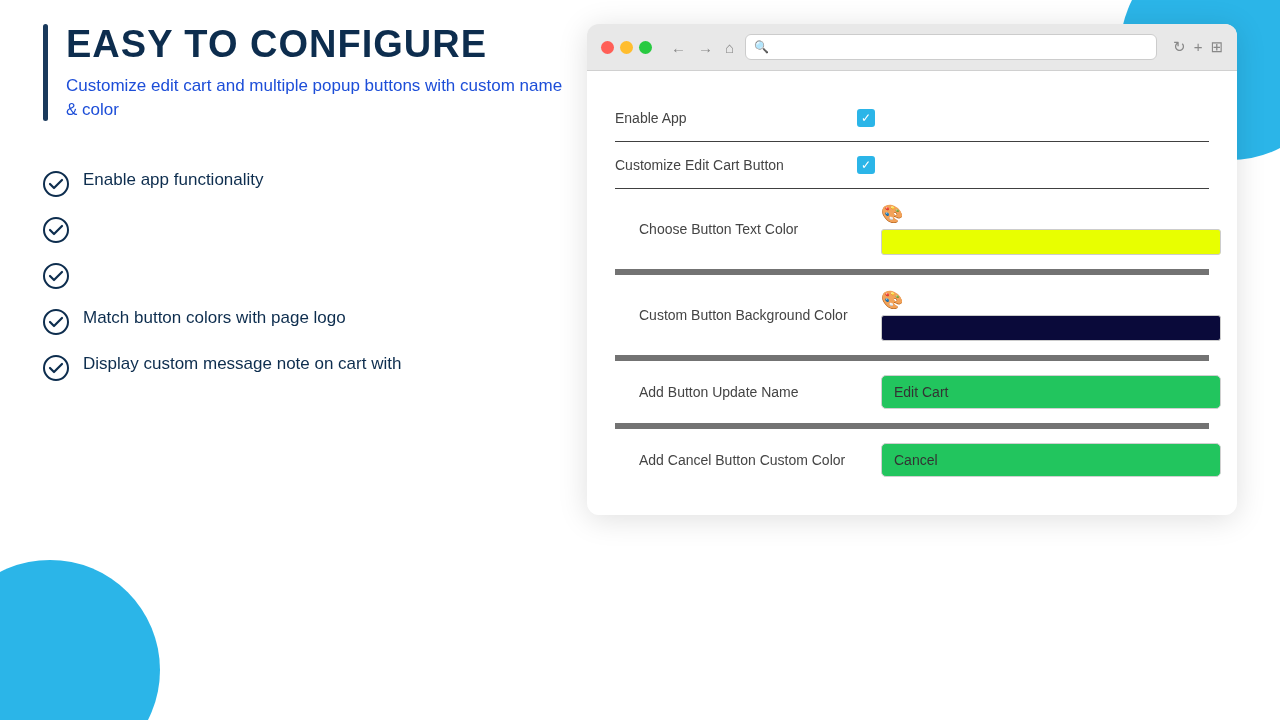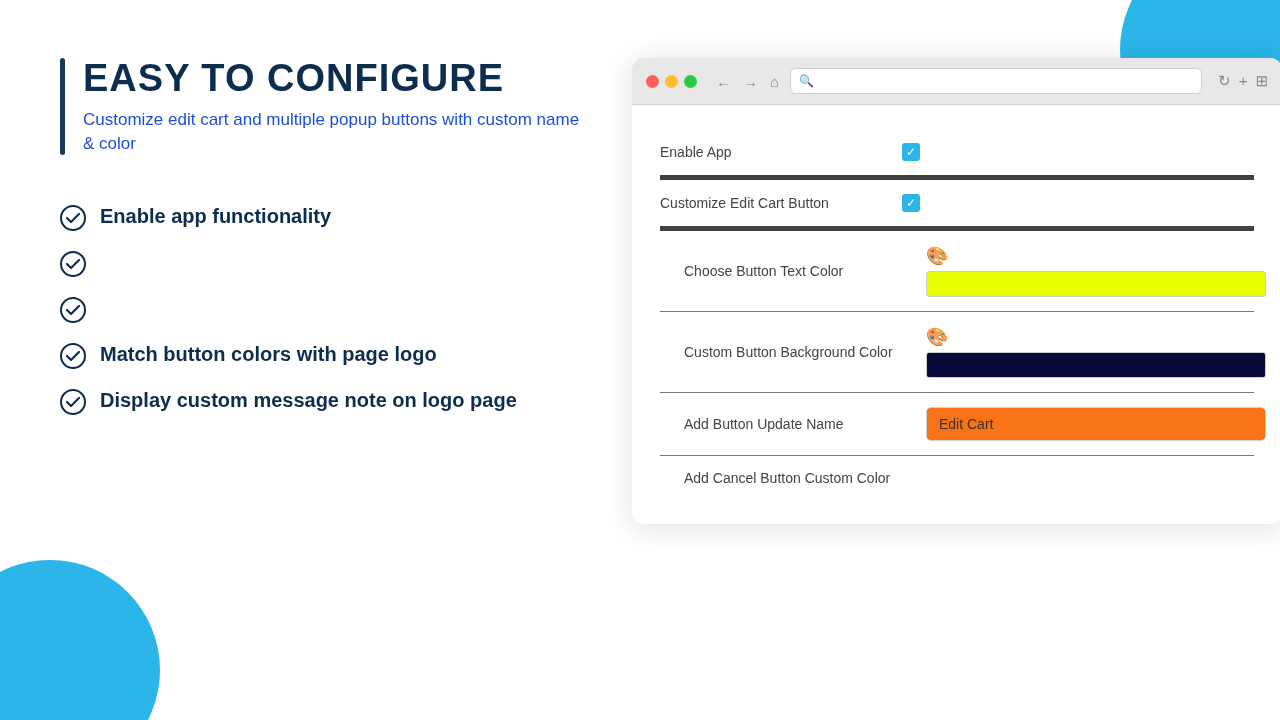--- a/index.html
+++ b/index.html
@@ -33,23 +33,24 @@
       border-radius: 50%;
       z-index: 0;
     }
 
     .content-wrapper {
       position: relative;
       z-index: 1;
       display: flex;
       width: 100%;
       height: 100%;
-      padding: 58px 60px;
+      padding: 24px 60px;
       align-items: flex-start;
-      gap: 52px;
+      gap: 24px;
+      justify-content: center;
     }
 
     
     .left-panel {
       flex: 0 0 520px;
       display: flex;
       flex-direction: column;
       gap: 0;
     }
 
@@ -105,23 +106,23 @@
       height: 26px;
       margin-top: 2px;
     }
 
     .check-icon svg {
       width: 26px;
       height: 26px;
     }
 
     .feature-text {
-      font-size: 20px;
+      font-size: 17px;
       color: #0d2d4e;
-      font-weight: 700;
+      font-weight: 400;
       line-height: 1.35;
     }
 
     
     .right-panel {
       flex: 1;
       display: flex;
       align-items: flex-start;
       justify-content: center;
     }
@@ -202,21 +203,21 @@
       padding: 24px 28px;
       display: flex;
       flex-direction: column;
       gap: 0;
     }
 
     .form-row {
       display: flex;
       align-items: center;
       padding: 14px 0;
-      border-bottom: 5px solid #404040;
+      border-bottom: 1px solid #404040;
       gap: 12px;
     }
     .form-row:last-child {
       border-bottom: none;
     }
 
     .form-label {
       flex: 0 0 230px;
       font-size: 14px;
       color: #444;
@@ -267,28 +268,28 @@
     .color-bar.yellow { background: #e8ff00; }
     .color-bar.dark { background: #0a0a3a; }
 
     .text-input {
       border: 1px solid #d0d0d0;
       border-radius: 5px;
       padding: 8px 12px;
       font-size: 14px;
       color: #333;
       width: 340px;
-      background: #f97316;
+      background: #22c55e;
     }
 
     .nested-form-row {
       display: flex;
       align-items: center;
       padding: 14px 0 14px 24px;
-      border-bottom: 1px solid #737373;
+      border-bottom: 6px solid #737373;
       gap: 12px;
     }
     .nested-form-row:last-child {
       border-bottom: none;
     }
   </style>
 </head>
 <body>
 
 <div class="bg-circle-top-right"></div>
@@ -345,21 +346,21 @@
         <span class="feature-text">Match button colors with page logo</span>
       </div>
 
       <div class="feature-item">
         <div class="check-icon">
           <svg viewBox="0 0 26 26" fill="none">
             <circle cx="13" cy="13" r="12" stroke="#0d2d4e" stroke-width="2" fill="none"></circle>
             <polyline points="7,13 11,17 19,9" stroke="#0d2d4e" stroke-width="2.2" stroke-linecap="round" stroke-linejoin="round" fill="none"></polyline>
           </svg>
         </div>
-        <span class="feature-text">Display custom message note on logo page</span>
+        <span class="feature-text">Display custom message note on cart with</span>
       </div>
     </div>
   </div>
 
   <div class="right-panel">
     <div class="browser-window">
 
       <div class="browser-toolbar">
         <div class="traffic-lights">
           <div class="traffic-dot red"></div>
@@ -424,18 +425,21 @@
         <div class="nested-form-row">
           <div class="form-label">Add Button Update Name</div>
           <div class="form-control">
             <input class="text-input" type="text" value="Edit Cart" style="">
           </div>
         </div>
 
 
         <div class="nested-form-row">
           <div class="form-label">Add Cancel Button Custom Color</div>
+          <div class="form-control">
+            <input class="text-input" type="text" value="Cancel" style="">
+          </div>
         </div>
 
       </div>
     </div>
   </div>
 </div>
 
 </body></html>

